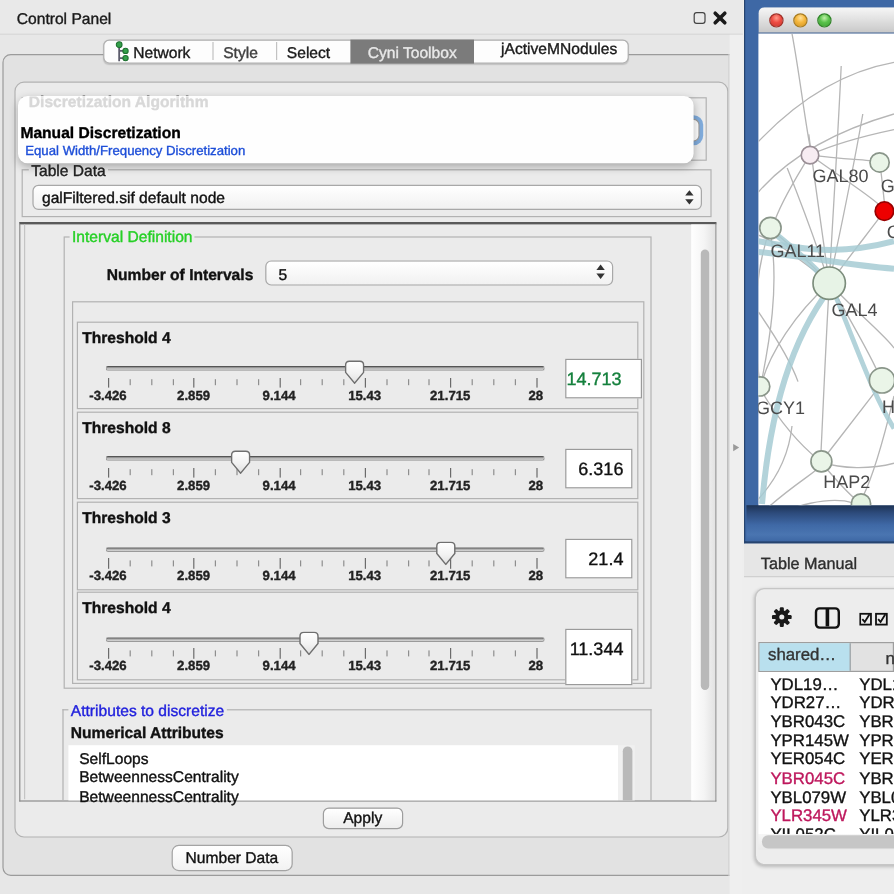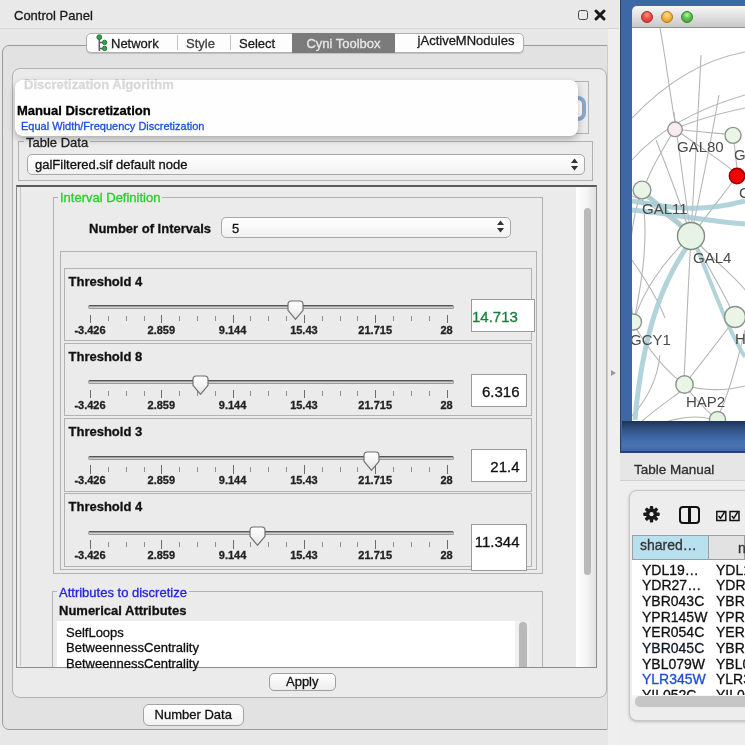--- a/index.html
+++ b/index.html
@@ -366,22 +366,22 @@
 <div style="position:absolute;left:642px;top:561.5px;font-size:14px;color:#111">YDL19…</div>
 <div style="position:absolute;left:716px;top:561.5px;font-size:14px;color:#111">YDL1</div>
 <div style="position:absolute;left:642px;top:577.2px;font-size:14px;color:#111">YDR27…</div>
 <div style="position:absolute;left:716px;top:577.2px;font-size:14px;color:#111">YDR2</div>
 <div style="position:absolute;left:642px;top:592.9px;font-size:14px;color:#111">YBR043C</div>
 <div style="position:absolute;left:716px;top:592.9px;font-size:14px;color:#111">YBR0</div>
 <div style="position:absolute;left:642px;top:608.6px;font-size:14px;color:#111">YPR145W</div>
 <div style="position:absolute;left:716px;top:608.6px;font-size:14px;color:#111">YPR1</div>
 <div style="position:absolute;left:642px;top:624.3px;font-size:14px;color:#111">YER054C</div>
 <div style="position:absolute;left:716px;top:624.3px;font-size:14px;color:#111">YER0</div>
-<div style="position:absolute;left:642px;top:640.0px;font-size:14px;color:#0f172a">YBR045C</div>
+<div style="position:absolute;left:642px;top:640.0px;font-size:14px;color:#be185d">YBR045C</div>
 <div style="position:absolute;left:716px;top:640.0px;font-size:14px;color:#111">YBR0</div>
 <div style="position:absolute;left:642px;top:655.7px;font-size:14px;color:#111">YBL079W</div>
 <div style="position:absolute;left:716px;top:655.7px;font-size:14px;color:#111">YBL0</div>
-<div style="position:absolute;left:642px;top:671.4px;font-size:14px;color:#1d4ed8">YLR345W</div>
+<div style="position:absolute;left:642px;top:671.4px;font-size:14px;color:#be185d">YLR345W</div>
 <div style="position:absolute;left:716px;top:671.4px;font-size:14px;color:#111">YLR3</div>
 <div style="position:absolute;left:642px;top:687.1px;font-size:14px;color:#111">YIL052C</div>
 <div style="position:absolute;left:716px;top:687.1px;font-size:14px;color:#111">YIL0</div>
 <div class="abs" style="left:631.5px;top:694.5px;width:113.5px;height:13.5px;background:linear-gradient(#f6f6f6,#eaeaea)"></div>
 <div class="abs" style="left:634.5px;top:696px;width:110.5px;height:10.5px;background:#c6c6c6;border-radius:5px 0 0 5px"></div>
 
 </body></html>

